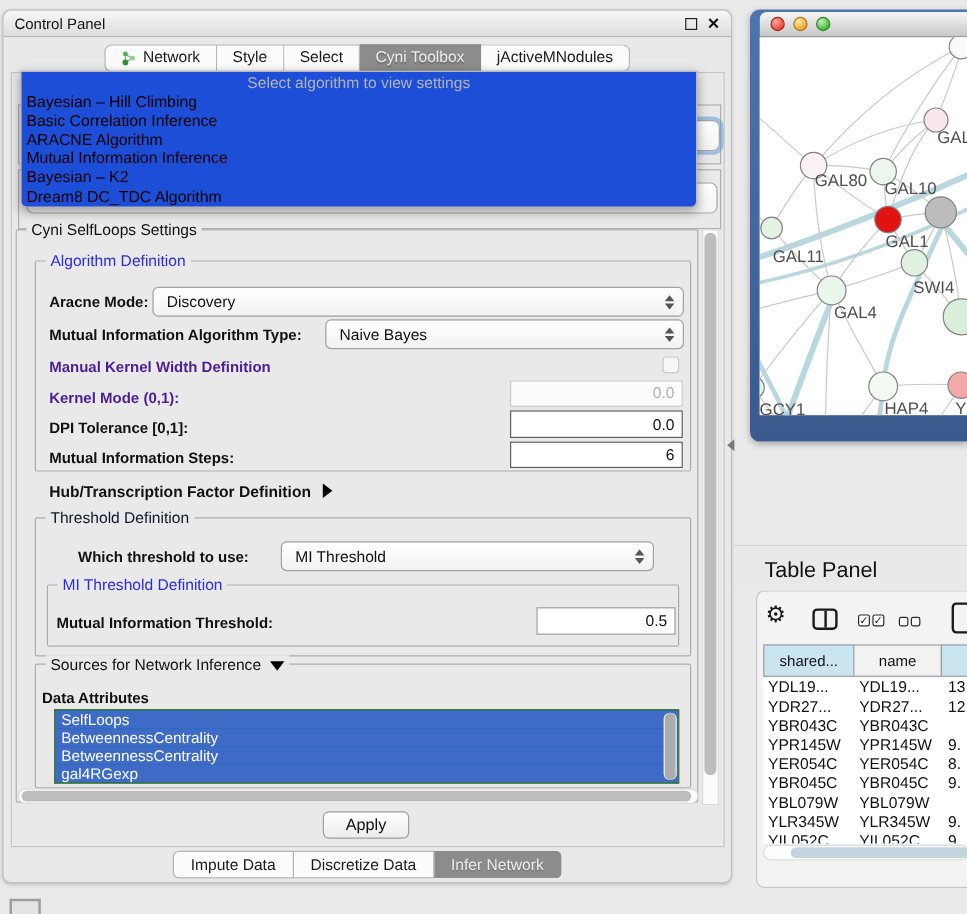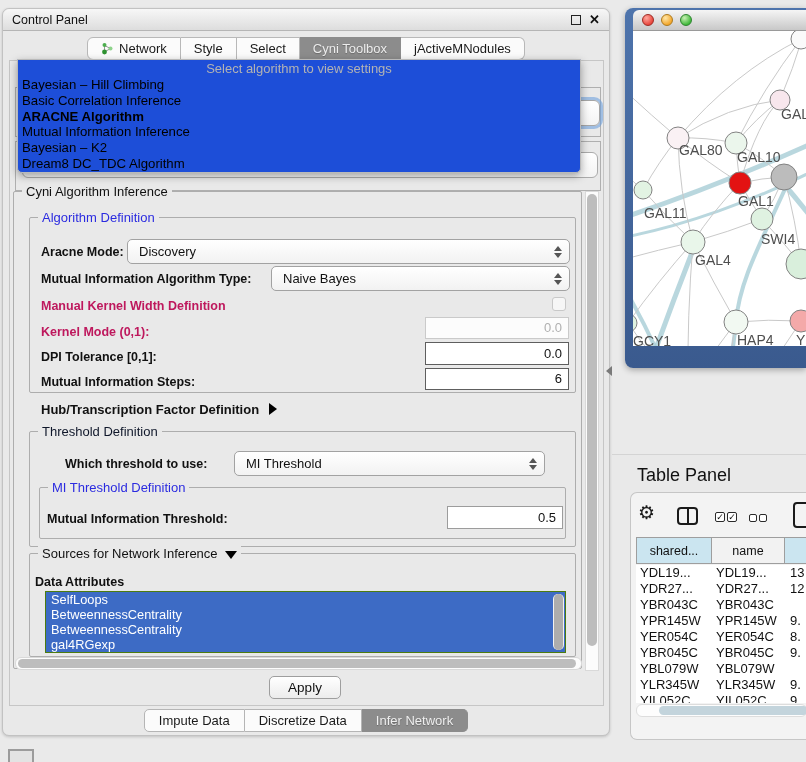--- a/index.html
+++ b/index.html
@@ -8,48 +8,48 @@
   .app{position:absolute;inset:0;overflow:hidden}
 
   
   .cp{position:absolute;left:2px;top:8px;width:608px;height:728px;background:#E9E9E9;border:1px solid #C2C2C2;border-radius:7px;box-shadow:0 1px 3px rgba(0,0,0,.18)}
   .cp-title{position:absolute;left:0;top:0;right:0;height:22px;background:linear-gradient(#F7F7F7,#DDDDDD);border-bottom:1px solid #B5B5B5;border-radius:7px 7px 0 0}
   .cp-title .t{position:absolute;left:9px;top:4px;font-size:12.5px;color:#111}
   .flt{position:absolute;right:28px;top:6px;width:10px;height:10px;border:1.5px solid #222;background:transparent}
   .cls{position:absolute;right:9px;top:3px;font-size:13px;font-weight:bold;color:#111;line-height:16px}
 
   
-  .tabbar{position:absolute;left:0;right:0;top:27px;height:24px;display:flex;justify-content:center;align-items:flex-end}
+  .tabbar{position:absolute;left:0;right:0;top:27px;height:24px;display:flex;justify-content:center;align-items:center}
   .tab{height:23px;padding:3px 13px;background:#FBFBFB;border:1px solid #B8B8B8;border-left:none;font-size:13px;line-height:16px;display:flex;align-items:center;color:#1A1A1A;white-space:nowrap}
   .tab:first-child{border-left:1px solid #B8B8B8;border-radius:6px 0 0 6px}
   .tab:last-child{border-radius:0 6px 6px 0}
   .tab.sel{background:#8C8C8C;border-color:#8C8C8C;color:#ECECEC;text-shadow:0 1px 1px rgba(0,0,0,.25)}
   .net-ico{display:inline-block;width:13px;height:13px;margin-right:5px}
 
   
   .cp-content{position:absolute;left:6px;top:51px;width:595px;height:646px;border:1px solid #C6C6C6;background:#E9E9E9}
 
   
   .frag{position:absolute;border:1px solid #AFAFAF;background:#E9E9E9}
   .frag-combo{position:absolute;background:linear-gradient(#FFF,#F3F3F3);border:1px solid #A6A6A6;border-radius:6px;box-shadow:0 0 0 3px rgba(100,155,220,.55)}
   .frag-combo2{position:absolute;background:linear-gradient(#FFF,#F3F3F3);border:1px solid #ABABAB;border-radius:6px;font-size:13px;color:#9C9C9C;line-height:24px;padding-left:10px;white-space:nowrap;overflow:hidden}
 
   
   .dropdown{position:absolute;left:7px;top:-2px;width:564px;height:114px;background:#1d4ed8;border:1px solid #B9B9B9;border-radius:0 0 5px 5px;box-shadow:0 3px 9px rgba(0,0,0,.35);z-index:6;overflow:hidden}
   .dd-prompt{height:17px;line-height:17px;text-align:center;color:#B3B3B3;font-size:13px}
   .dd-item{height:15.8px;line-height:15.8px;padding-left:4px;font-size:13.2px;color:#000;white-space:nowrap}
-  .dd-item.b{font-weight:bold}
+  .dd-item.b{font-weight:normal}
 
   
   .gbox{position:absolute;border:1px solid #ADADAD;border-radius:2px;box-shadow:inset 0 0 0 0 rgba(255,255,255,.5)}
   .gt{position:absolute;top:-8px;left:8px;background:#E9E9E9;padding:0 4px;font-size:13px;color:#111;white-space:nowrap;line-height:15px}
   .gt.blue{color:#2B2BE0}
   .gt.green{color:#0f172a}
   .lbl{position:absolute;font-size:12.5px;font-weight:bold;color:#111;white-space:nowrap}
-  .lbl.dis{color:#be185d}
+  .lbl.dis{color:#4c1d95}
   .combo{position:absolute;background:linear-gradient(#FFFFFF,#F2F2F2);border:1px solid #A2A2A2;border-radius:5px;font-size:13px;color:#111;padding-left:11px;white-space:nowrap;overflow:hidden}
   .combo .cv{line-height:23px}
   .spin{position:absolute;right:7px;top:50%;margin-top:-7px;width:8px;height:14px}
   .spin::before{content:"";position:absolute;left:0;top:1px;border-left:4px solid transparent;border-right:4px solid transparent;border-bottom:5px solid #555}
   .spin::after{content:"";position:absolute;left:0;bottom:1px;border-left:4px solid transparent;border-right:4px solid transparent;border-top:5px solid #555}
   .field{position:absolute;background:#FFF;border:1px solid #5E5E5E;font-size:13px;color:#111;text-align:right;padding-right:6px}
   .field.lite{border-color:#9C9C9C}
   .field.dis{border-color:#CACACA;color:#B0B0B0;background:#FCFCFC}
   .chk{position:absolute;width:14px;height:14px;border:1px solid #C8C8C8;border-radius:3px;background:#F6F6F6}
   .tri-right{display:inline-block;width:0;height:0;border-top:6px solid transparent;border-bottom:6px solid transparent;border-left:8px solid #000;margin-left:10px;position:relative;top:1px}
@@ -165,21 +165,21 @@
             <div class="dd-item">Bayesian – Hill Climbing</div>
             <div class="dd-item">Basic Correlation Inference</div>
             <div class="dd-item b">ARACNE Algorithm</div>
             <div class="dd-item">Mutual Information Inference</div>
             <div class="dd-item">Bayesian – K2</div>
             <div class="dd-item">Dream8 DC_TDC Algorithm</div>
           </div>
       </div>
 
       <div class="gbox" style="left:3px;top:130px;width:569px;height:478px">
-        <span class="gt">Cyni Algorithm Inference</span>
+        <span class="gt">Cyni SelfLoops Settings</span>
 
         <div class="gbox" style="left:15px;top:25px;width:547px;height:176px">
           <span class="gt blue">Algorithm Definition</span>
 
           <span class="lbl" style="left:11px;top:27px">Aracne Mode:</span>
           <div class="combo" style="left:97px;top:21px;width:443px;height:25px">
             <div class="cv">Discovery</div>
             <span class="spin"></span>
           </div>
 

